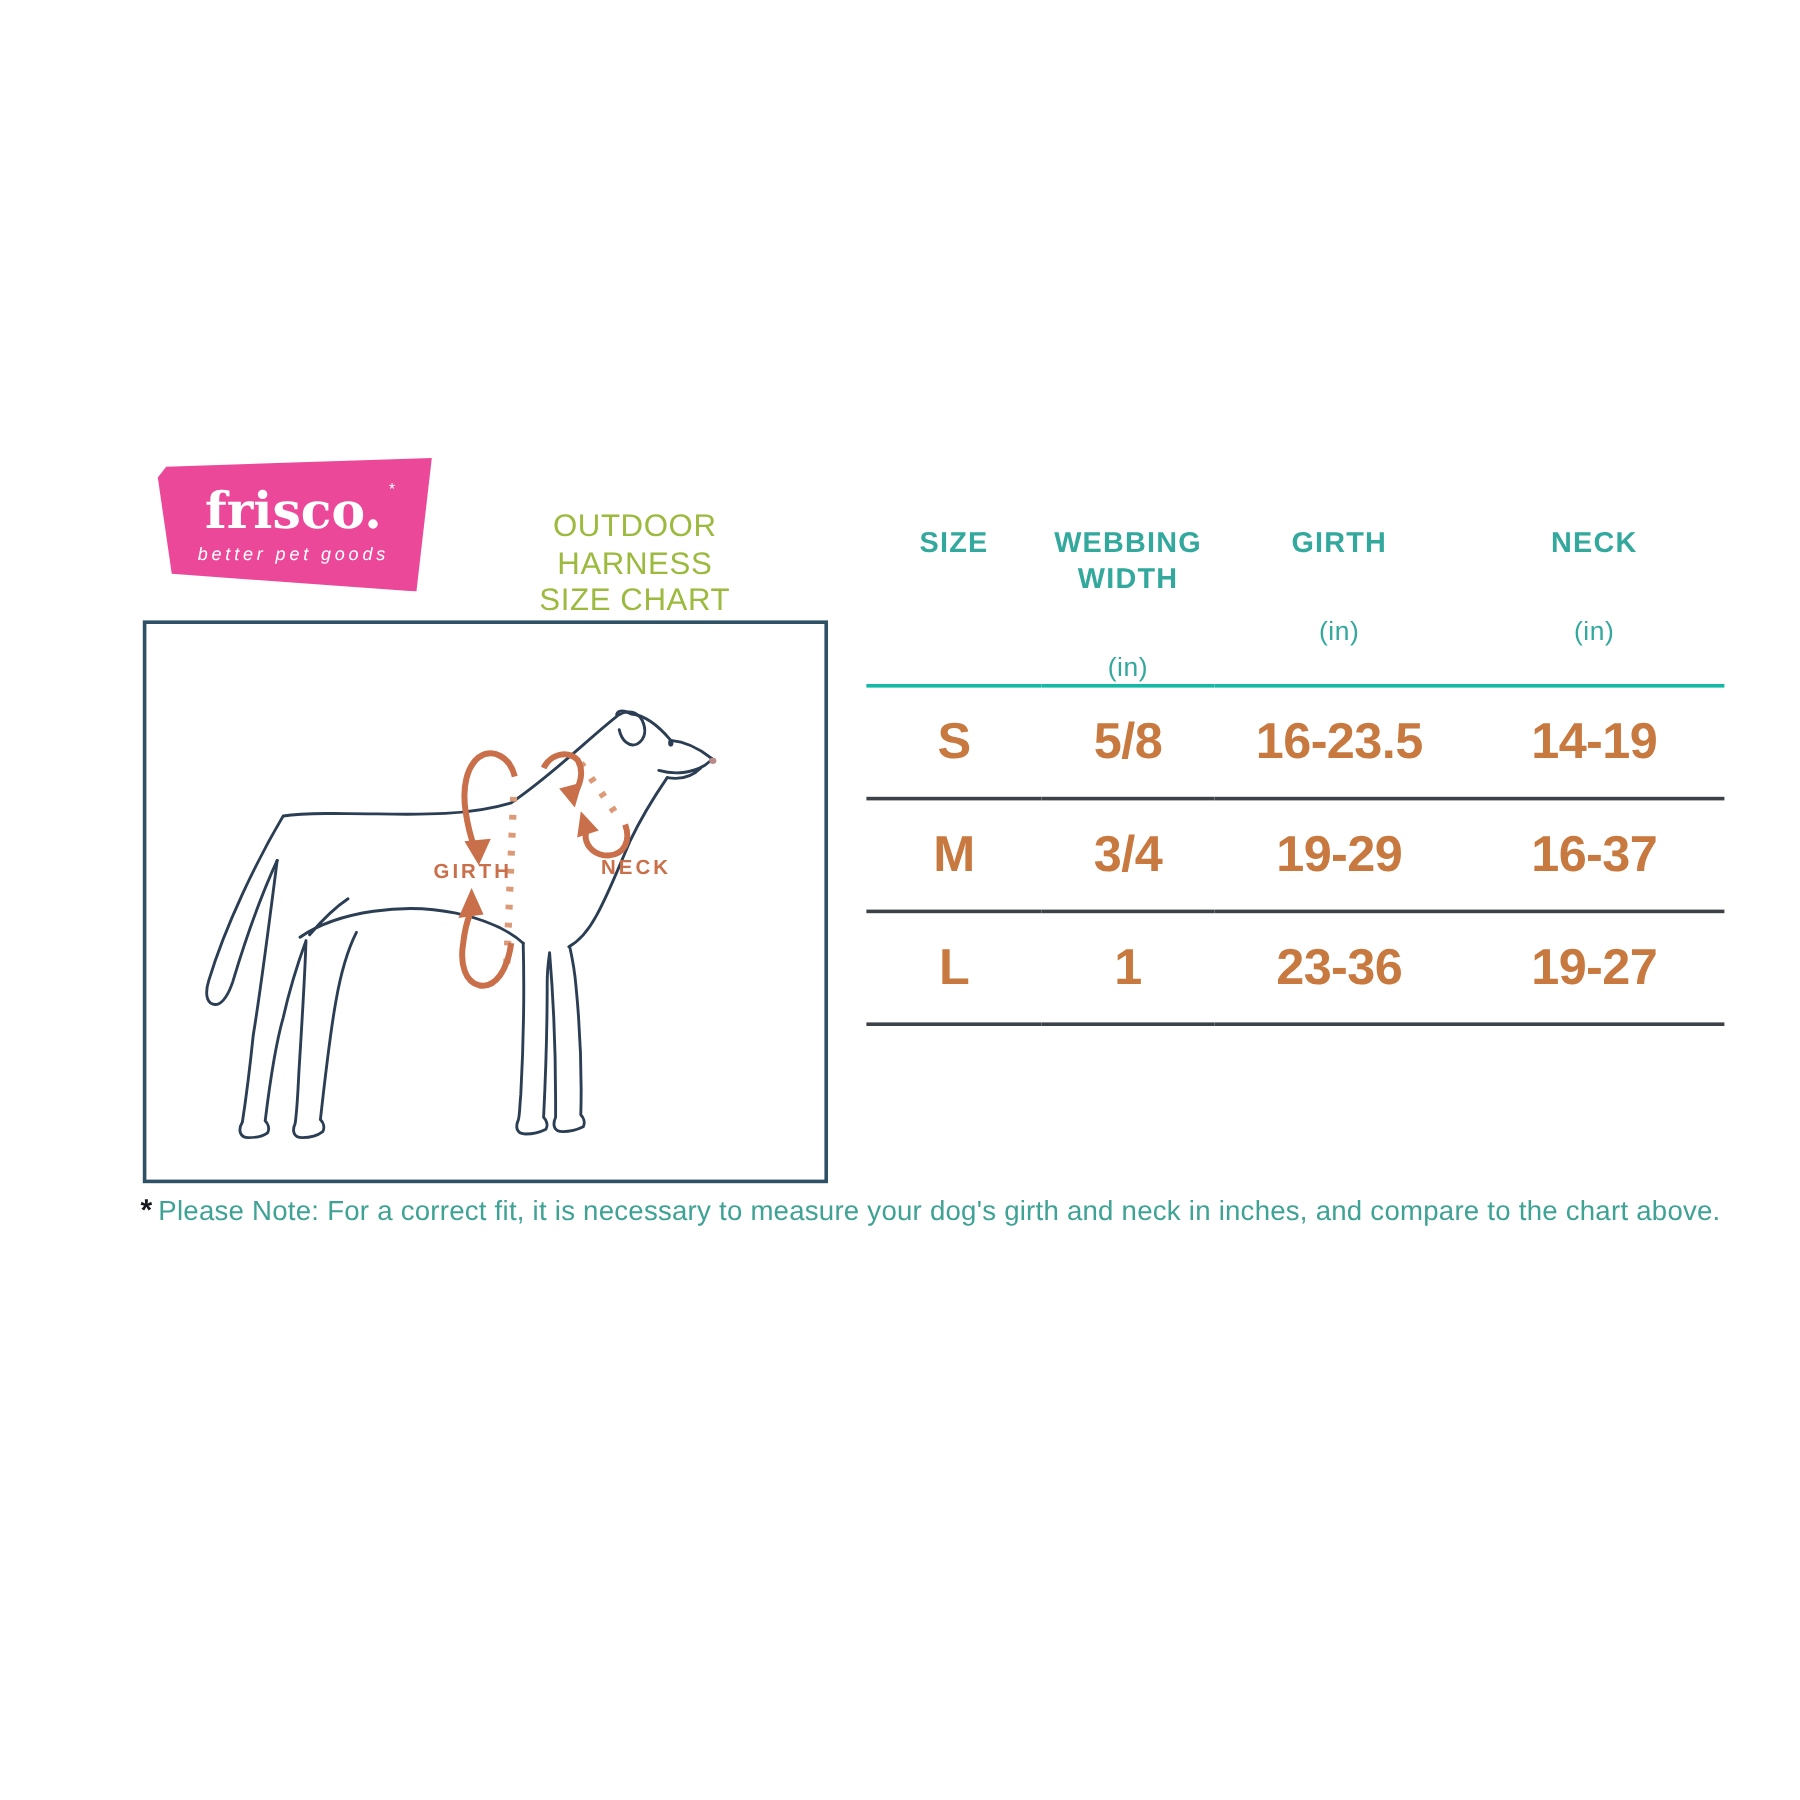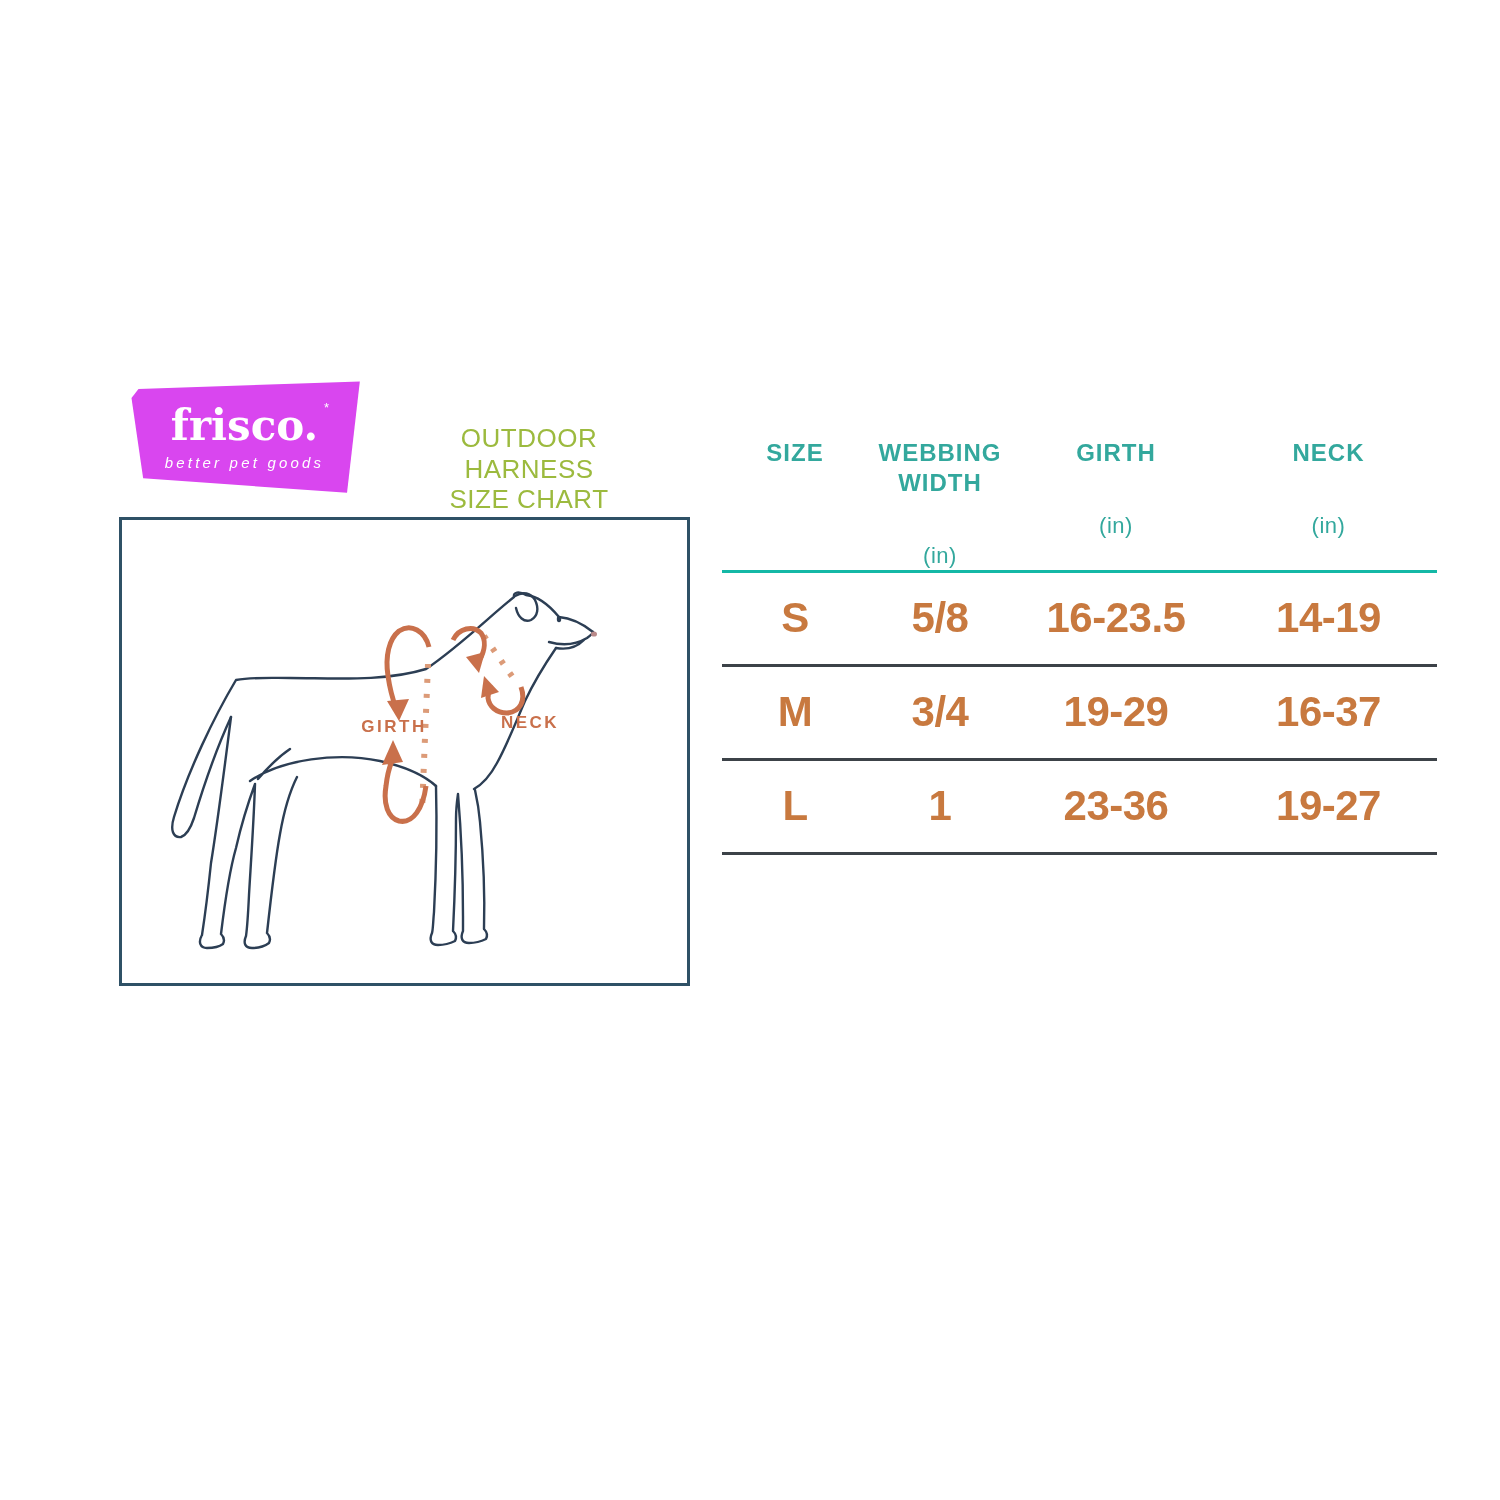--- a/index.html
+++ b/index.html
@@ -4,21 +4,21 @@
 <style>
   html,body { margin:0; padding:0; background:#ffffff; }
   .canvas {
     position:relative; width:1500px; height:1500px; background:#ffffff;
     font-family:"Liberation Sans", sans-serif; overflow:hidden;
   }
 
   
   .logo-banner {
     position:absolute; left:128px; top:381px; width:233px; height:113px;
-    background:#d946ef;
+    background:#ec4899;
     clip-path:polygon(1.5% 15%, 4.5% 7%, 99.5% 0.5%, 94% 99%, 6.5% 86%);
     display:flex; flex-direction:column; align-items:center; justify-content:center;
     color:#ffffff;
   }
   .brand-row { position:relative; line-height:1; }
   .brand {
     font-family:"DejaVu Serif", serif; font-weight:700; font-size:42px; line-height:1;
   }
   .brand-mark { position:absolute; top:-4px; right:-11px; font-size:13px; }
   .tagline { margin-top:7px; font-size:15px; letter-spacing:3.2px;font-style:italic; }
@@ -169,14 +169,17 @@
       </tr>
       <tr>
         <td>L</td>
         <td>1</td>
         <td>23-36</td>
         <td>19-27</td>
       </tr>
     </tbody>
   </table>
 
+  <div class="footnote">
+    <span class="ast">*</span><span>Please Note: For a correct fit, it is necessary to measure your dog's girth and neck in inches, and compare to the chart above.</span>
+  </div>
 
 </div>
 
 </body></html>

